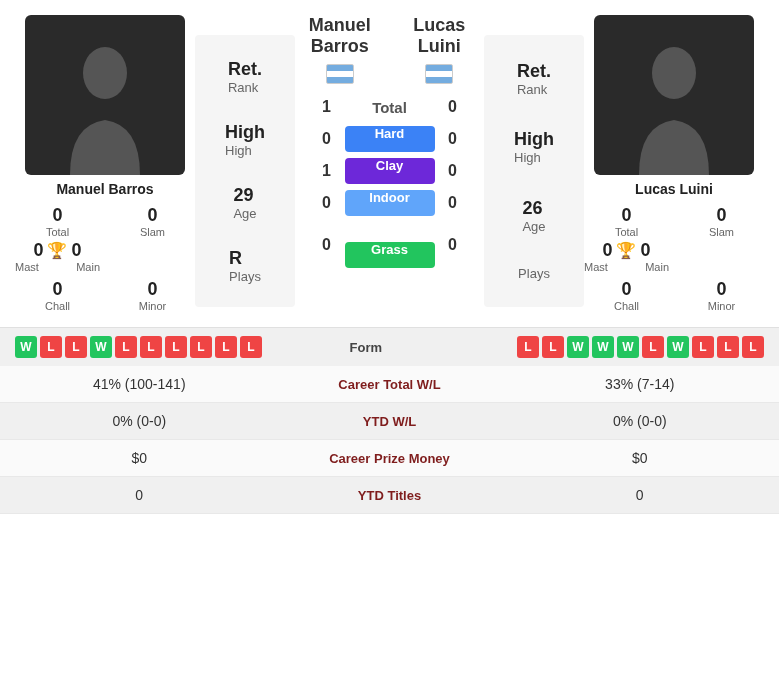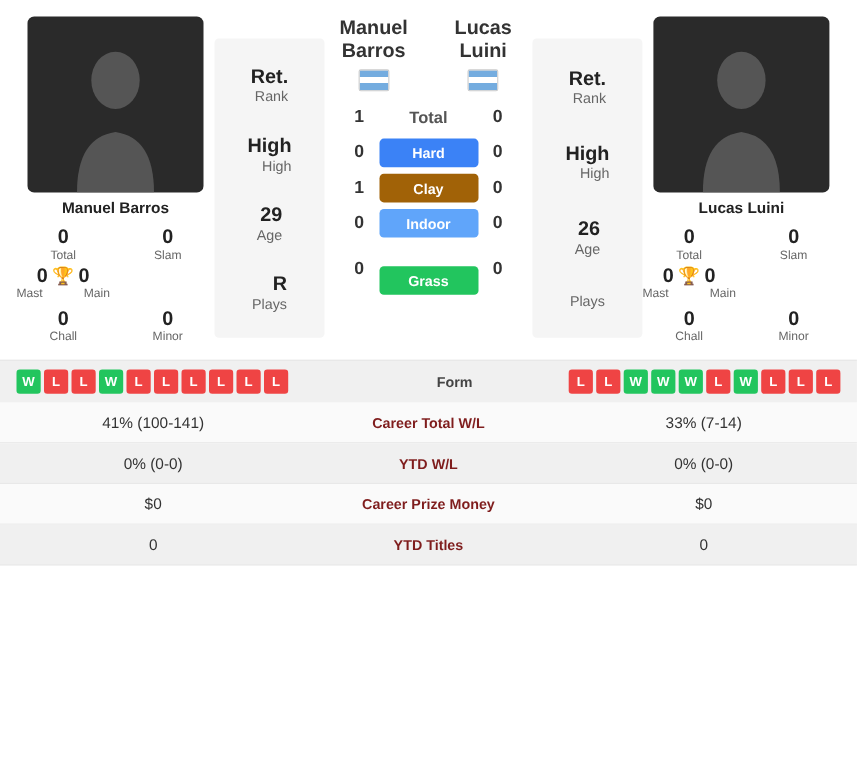--- a/index.html
+++ b/index.html
@@ -94,21 +94,21 @@
       flex-direction: column;
       align-items: center;
       justify-content: space-around;
       padding: 10px 5px;
       flex-shrink: 0;
       margin-top: 20px;
       margin-bottom: 5px;
     }
 
     .mid-stat-item {
-      text-align: right;
+      text-align: left;
     }
 
     .mid-stat-value {
       font-size: 18px;
       font-weight: bold;
       color: #222;
     }
 
     .mid-stat-label {
       font-size: 13px;
@@ -162,29 +162,29 @@
       font-weight: bold;
       min-width: 20px;
       text-align: center;
     }
 
     .surface-badge {
       width: 90px;
       height: 26px;
       border-radius: 4px;
       display: flex;
-      align-items: center;
+      align-items: flex-start;
       justify-content: center;
       color: white;
       font-weight: bold;
       font-size: 13px;
     }
 
     .surface-hard { background: #3b82f6; }
-    .surface-clay { background: #a16207; }
+    .surface-clay { background: #6d28d9; }
     .surface-indoor { background: #60a5fa; }
     .surface-grass { background: #22c55e; margin-top: 20px; }
 
     .total-row {
       display: flex;
       align-items: center;
       width: 100%;
       justify-content: center;
       gap: 8px;
       font-weight: bold;
@@ -223,21 +223,21 @@
       gap: 3px;
       flex: 1;
     }
 
     .form-badges-right {
       justify-content: flex-end;
     }
 
     .form-label {
       min-width: 80px;
-      text-align: right;
+      text-align: left;
       font-weight: bold;
       color: #444;
     }
 
     .form-badge {
       width: 22px;
       height: 22px;
       border-radius: 3px;
       display: flex;
       align-items: center;

